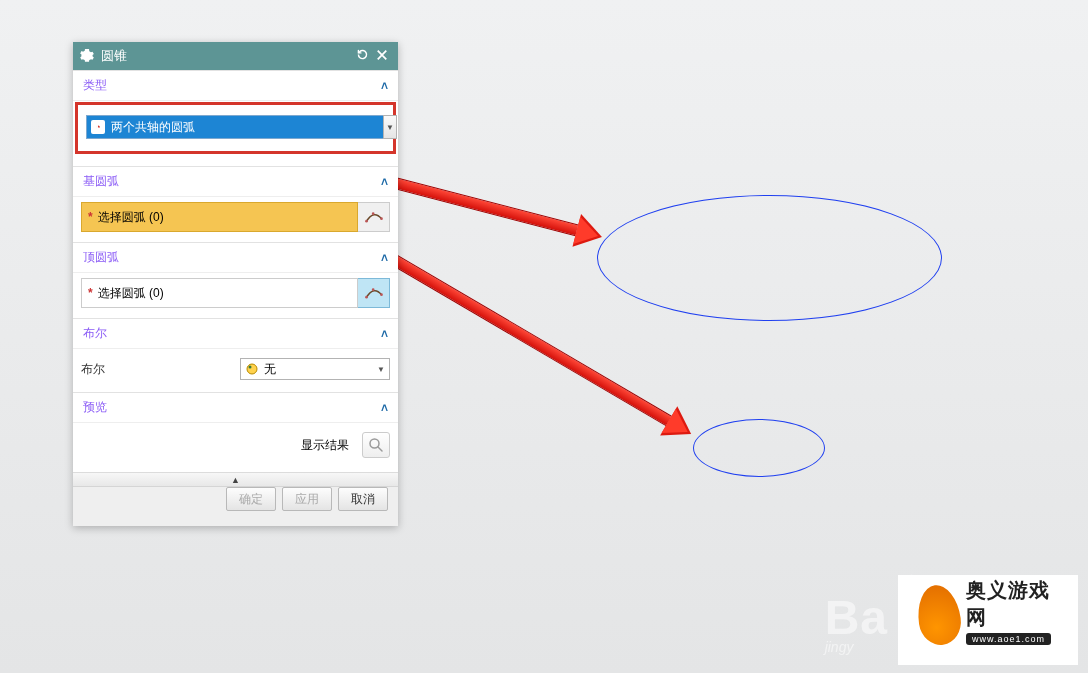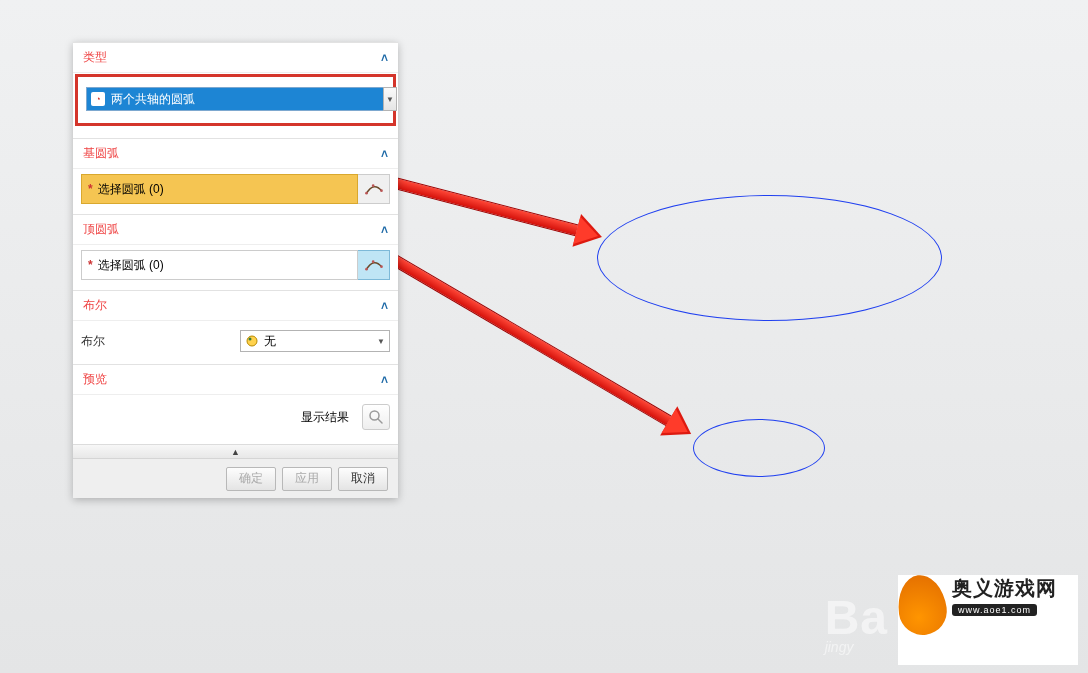--- a/index.html
+++ b/index.html
@@ -3,21 +3,21 @@
 <meta charset="utf-8">
 <style>
 *{box-sizing:border-box;margin:0;padding:0;font-family:"Microsoft YaHei","Segoe UI",Arial,sans-serif;font-size:12px}
 body{width:1088px;height:673px;background:linear-gradient(to bottom,#f0f1f2 0%,#e4e5e6 100%);position:relative;overflow:hidden}
 .dialog{position:absolute;left:73px;top:42px;width:325px;background:#fff;box-shadow:0 2px 8px rgba(0,0,0,0.25)}
 .titlebar{background:#5d9595;color:#fff;height:28px;display:flex;align-items:center;padding:0 6px}
 .titlebar .gear{width:16px;display:flex;align-items:center;justify-content:center}
 .titlebar .title{margin-left:6px;flex:1;font-size:13px}
 .titlebar .tbtn{width:20px;text-align:center;cursor:pointer;font-size:13px}
 .section-header{display:flex;align-items:center;justify-content:space-between;padding:6px 10px;border-top:1px solid #e2e2e2;cursor:pointer}
-.section-header .label{color:#ef4444}
+.section-header .label{color:#8b5cf6}
 .section-header .chev{color:#1e6aa7;font-weight:bold}
 .section-body{padding:5px 8px 10px 8px;border-top:1px solid #eee}
 .highlight-box{border:3px solid #d4352b;margin:-4px -6px 2px -6px;padding:10px 8px 12px 8px}
 .combo{position:relative;height:24px}
 .combo-sel{background:#1d85d4;color:#fff;height:24px;display:flex;align-items:center;border:1px solid #7da8cf;padding:0 4px}
 .combo-sel .cicon{width:14px;height:14px;background:#fff;border-radius:2px;margin-right:6px;display:flex;align-items:center;justify-content:center;color:#d4352b;font-size:9px}
 .combo-dd{position:absolute;right:-12px;top:0;width:14px;height:24px;border:1px solid #b3b3b3;background:linear-gradient(#fafafa,#e5e5e5);display:flex;align-items:center;justify-content:center;color:#555;font-size:8px}
 .selector-row{display:flex;align-items:stretch;height:30px}
 .selector-row .main{flex:1;display:flex;align-items:center;padding:0 6px;border:1px solid #ccc}
 .selector-row.highlighted .main{background:#f5c552;border-color:#d9a82e}
@@ -28,31 +28,31 @@
 .picker svg{width:20px;height:18px}
 .field-row{display:flex;align-items:center;height:26px;margin-top:2px}
 .field-row .lbl{width:60px;color:#333}
 .field-row .dropdown{flex:1;max-width:150px;margin-left:auto;height:22px;border:1px solid #b3b3b3;display:flex;align-items:center;padding:0 4px;background:#fff;cursor:pointer}
 .field-row .dropdown .dicon{width:14px;height:14px;margin-right:5px;display:flex;align-items:center;justify-content:center;font-size:10px}
 .field-row .dropdown .dcaret{margin-left:auto;font-size:8px;color:#555}
 .preview-row{display:flex;align-items:center;justify-content:flex-end;padding:4px 0;height:34px}
 .preview-row .plabel{margin-right:13px}
 .preview-row .pbtn{width:28px;height:26px;border:1px solid #ccc;border-radius:3px;background:linear-gradient(#fff,#eee);display:flex;align-items:center;justify-content:center;cursor:pointer;color:#888}
 .expand-handle{height:14px;background:linear-gradient(#f7f7f7,#e8e8e8);border-top:1px solid #dcdcdc;display:flex;align-items:center;justify-content:center;color:#444;font-size:9px;cursor:pointer}
-.button-bar{height:40px;background:#efefef;border-top:1px solid #d5d5d5;display:flex;align-items:center;justify-content:flex-end;padding:0 10px;gap:6px}
+.button-bar{height:40px;background:#efefef;border-top:1px solid #d5d5d5;display:flex;align-items:flex-start;justify-content:flex-end;padding:0 10px;gap:6px}
 .button-bar button{height:24px;padding:0 12px;border:1px solid #b8b8b8;background:linear-gradient(#fdfdfd,#e4e4e4);cursor:pointer;border-radius:2px;color:#333}
 .button-bar button:disabled{color:#aaa;cursor:default}
 .canvas{position:absolute;inset:0;pointer-events:none}
 .ellipse{position:absolute;border:1.5px solid #2040f0;border-radius:50%}
 .arrow{position:absolute;transform-origin:left center}
 .arrow .shaft{position:absolute;left:0;top:-6px;height:12px;background:linear-gradient(to bottom,#ff4838,#d4100a);border:1px solid #a00000;border-right:none}
 .arrow .head{position:absolute;top:-17px;width:0;height:0;border-top:17px solid transparent;border-bottom:17px solid transparent;border-left:26px solid #dd1a10}
 .arrow .head::after{content:"";position:absolute;left:-26px;top:-14px;width:0;height:0;border-top:14px solid transparent;border-bottom:14px solid transparent;border-left:22px solid #ff3b2a}
 .watermark{position:absolute;right:0;bottom:0;width:890px;height:110px;pointer-events:none}
-.wm-logo{position:absolute;right:10px;bottom:8px;width:180px;height:90px;background:#fff;display:flex;align-items:flex-start;padding:0}
+.wm-logo{position:absolute;right:10px;bottom:8px;width:180px;height:90px;background:#fff;display:flex;align-items:flex-end;padding:20px}
 .wm-logo .flame{width:48px;height:60px;position:relative}
 .wm-logo .flame .outer{position:absolute;inset:0;background:radial-gradient(circle at 40% 70%,#ff9500,#e06a00);border-radius:50% 50% 50% 50% / 60% 60% 40% 40%;transform:rotate(-8deg)}
 .wm-logo .txt{margin-left:6px}
 .wm-logo .txt .cn{font-size:20px;font-weight:bold;color:#222;letter-spacing:1px}
 .wm-logo .txt .url{font-size:9px;background:#222;color:#fff;padding:1px 6px;border-radius:3px;display:inline-block;margin-top:2px;letter-spacing:1px}
 .wm-bai{position:absolute;right:200px;bottom:18px;color:#fff;opacity:0.55}
 .wm-bai .big{font-size:48px;font-weight:bold;letter-spacing:1px}
 .wm-bai .small{font-size:14px;font-style:italic;margin-top:-6px}
 .wm-paw{position:absolute;right:164px;bottom:70px;color:#fff;opacity:0.45;font-size:30px}
 </style>
@@ -67,20 +67,39 @@
     <div class="shaft" style="width:192px"></div>
       <div class="head" style="left:192px"></div>
   </div>
   <div class="arrow" style="left:391px;top:258px;transform:rotate(30.4deg)">
     <div class="shaft" style="width:322px"></div>
       <div class="head" style="left:322px"></div>
   </div>
 </div>
 
 <div class="dialog">
+  <div class="titlebar">
+    <span class="gear">
+      <svg viewBox="0 0 16 16" width="14" height="14" fill="#fff">
+          <path d="M8 10.5A2.5 2.5 0 1 0 8 5.5a2.5 2.5 0 0 0 0 5zm6.4-2.5c0-.4 0-.8-.1-1.1l1.5-1.2-1.5-2.6-1.8.6c-.6-.5-1.2-.8-1.9-1.1L10.3 0H5.7l-.3 1.9c-.7.2-1.3.6-1.9 1.1l-1.8-.6L.2 5l1.5 1.2c-.1.4-.1.8-.1 1.1s0 .8.1 1.1L.2 9.6l1.5 2.6 1.8-.6c.6.5 1.2.8 1.9 1.1l.3 1.9h4.6l.3-1.9c.7-.2 1.3-.6 1.9-1.1l1.8.6 1.5-2.6-1.5-1.2c.1-.4.1-.8.1-1.1z"></path>
+        </svg>
+    </span>
+    <span class="title">圆锥</span>
+    <span class="tbtn">
+      <svg viewBox="0 0 16 16" width="13" height="13" fill="none" stroke="#fff" stroke-width="1.8">
+          <path d="M3 8a5 5 0 1 0 1.5-3.5L3 6"></path>
+          <path d="M3 3v3h3" stroke-linecap="round"></path>
+        </svg>
+    </span>
+    <span class="tbtn">
+      <svg viewBox="0 0 14 14" width="12" height="12" stroke="#fff" stroke-width="2">
+          <path d="M2 2l10 10M12 2L2 12"></path>
+        </svg>
+    </span>
+  </div>
 
   <div class="section-header">
     <span class="label">类型</span>
     <span class="chev">˄</span>
   </div>
   <div class="section-body">
     <div class="highlight-box">
       <div class="combo">
         <div class="combo-sel">
           <span class="cicon">◔</span>

